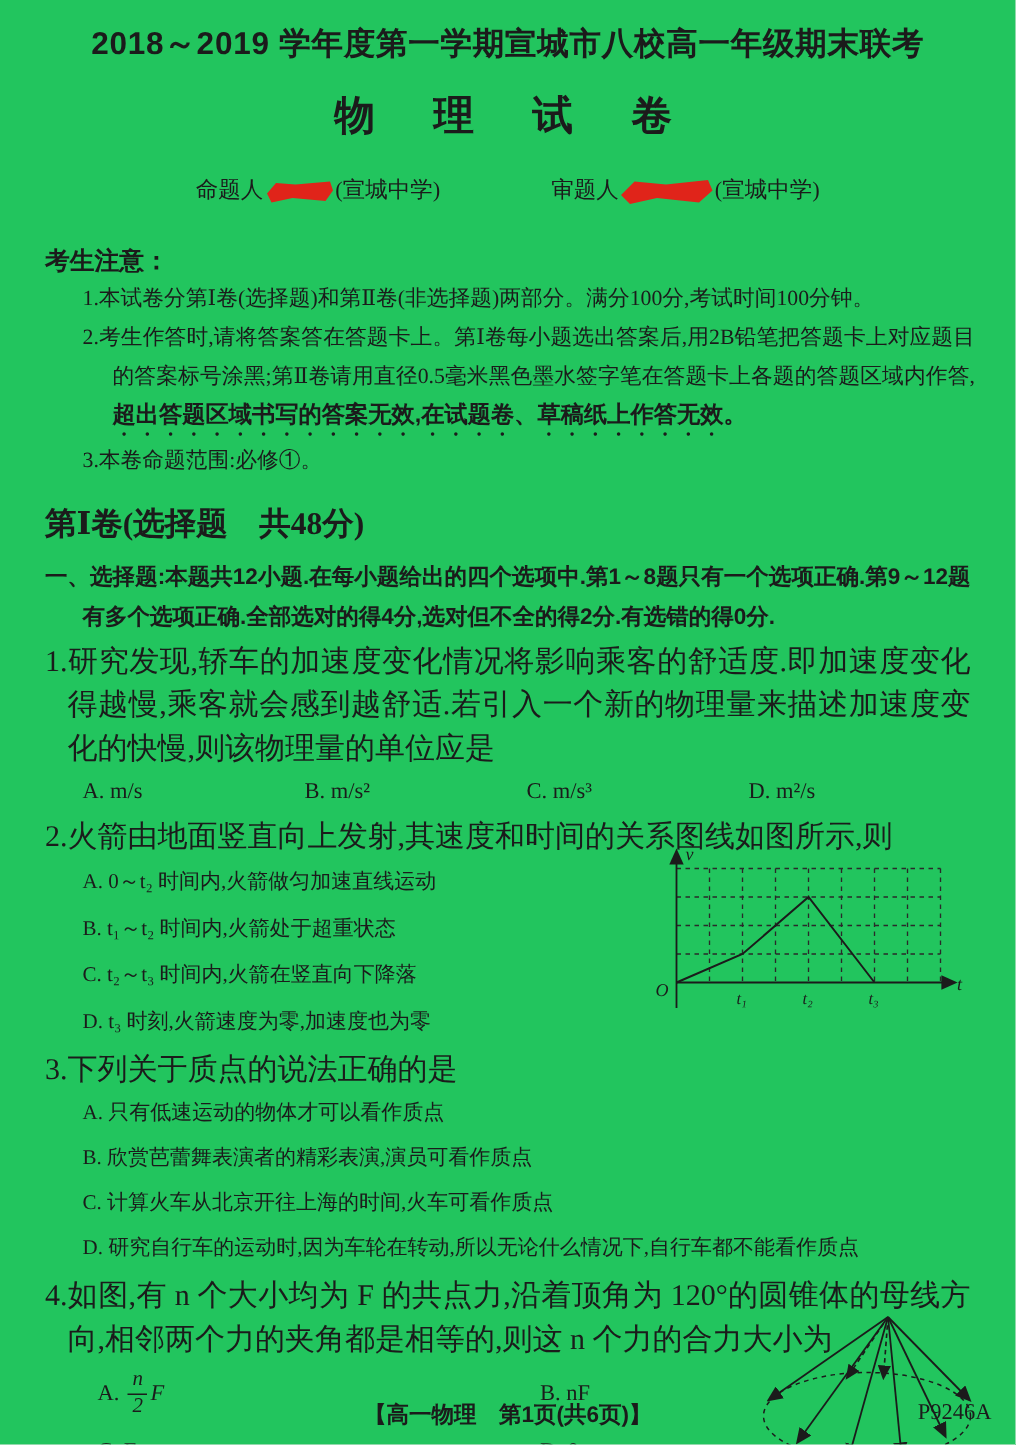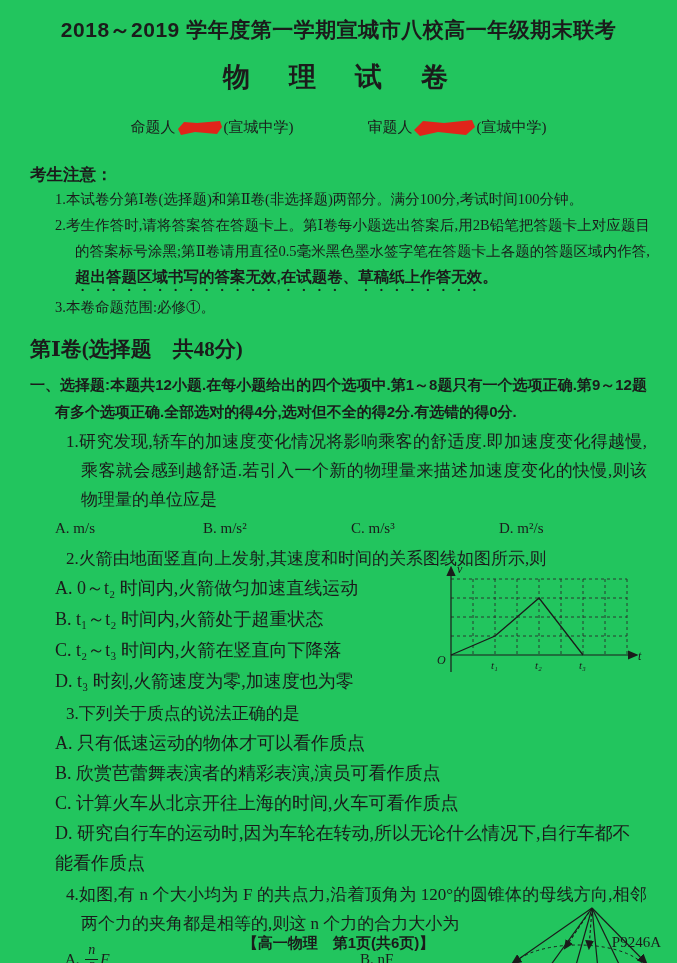--- a/index.html
+++ b/index.html
@@ -69,29 +69,28 @@
     margin-top:5px;
     font-family:"Liberation Sans","DejaVu Sans",sans-serif;
     font-weight:700;
     font-size:15px; line-height:27px;
     text-align:justify;
     padding-left:25px; text-indent:-25px;
   }
 
   .question { position:relative; }
   .stem {
-    font-size:17px; line-height:29px;
+    font-size:20px; line-height:29px;
     text-align:justify;
     padding-left:15px; text-indent:-15px;
     margin-top:2px;
-    margin-left:36px;
   }
   .opts-row { display:flex; margin-left:25px; font-size:15px; line-height:28px; }
   .opts-row .opt { width:155px; }
-  .opts-list { margin-left:25px; font-size:18px; }
+  .opts-list { margin-left:25px; font-size:14px; }
   .opts-list .opt { line-height:31px; }
   .opts-list-sp .opt { line-height:30px; }
 
   .figure-vt { position:absolute; top:14px; right:4px; }
   .figure-cone { position:absolute; top:22px; right:-6px; }
   .fig-label { font-family:"Liberation Serif","DejaVu Serif",serif; font-style:italic; font-size:12px; fill:#1b1b1b; }
   .fig-tick  { font-family:"Liberation Serif","DejaVu Serif",serif; font-style:italic; font-size:11px; fill:#1b1b1b; }
 
   .q4-opts { margin-left:35px; font-size:15px; width:480px; }
   .q4-row { display:flex; align-items:center; }

